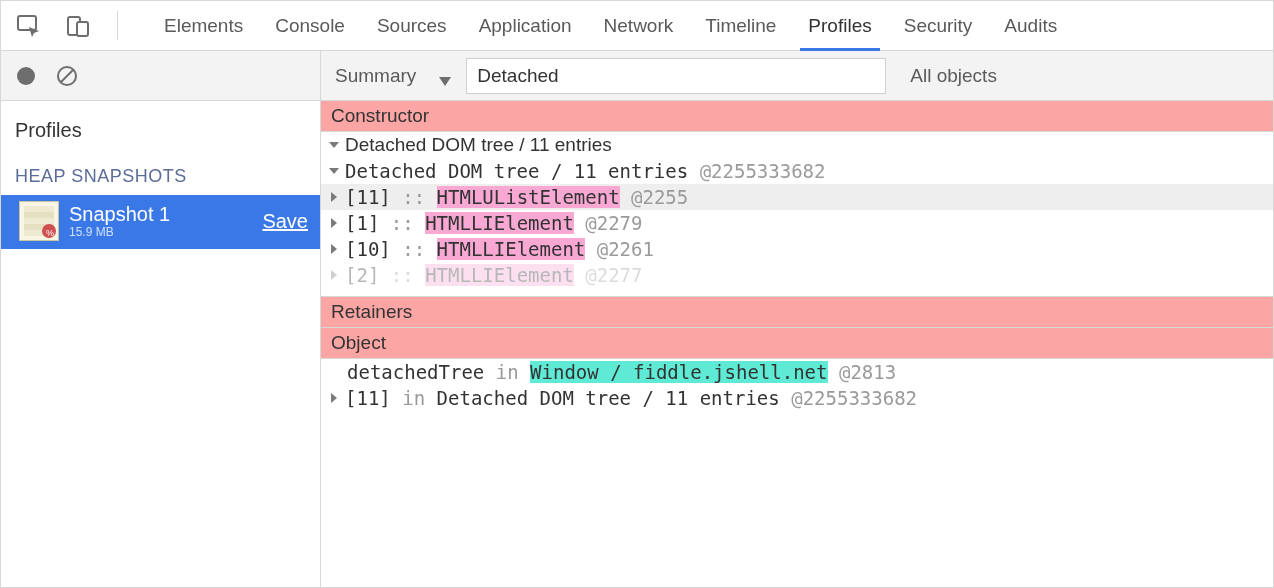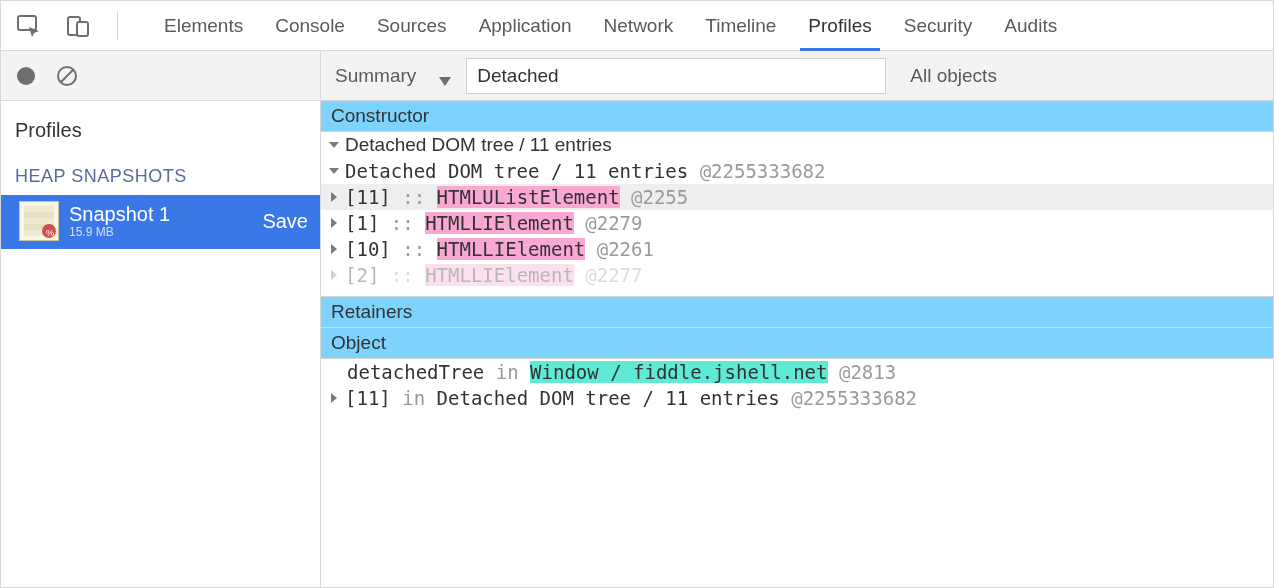--- a/index.html
+++ b/index.html
@@ -23,30 +23,30 @@
   .sb-heading { padding:18px 14px 8px 14px; font-size:20px; color:#333; }
   .sb-cat { padding:16px 14px 8px 14px; font-size:18px; color:#5b6b9a; letter-spacing:.5px; }
   .snapshot { display:flex; align-items:center; gap:10px; background:#3b78e7; color:#fff; padding:6px 12px 8px 18px; }
   .snap-icon { width:40px; height:40px; background:#faf6e6; border:1px solid #c9c3a0; position:relative; }
   .snap-icon::before { content:""; position:absolute; inset:4px; background:repeating-linear-gradient(0deg,#e7e2c4 0,#e7e2c4 6px,#d9d2ac 6px,#d9d2ac 12px); opacity:.6; }
   .snap-icon::after { content:""; position:absolute; right:2px; bottom:2px; width:14px; height:14px; background:#cf4e4e; border-radius:50%; }
   .snap-icon .pct { position:absolute; right:4px; bottom:2px; font-size:9px; color:#fff; z-index:1; }
   .snap-text { display:flex; flex-direction:column; line-height:1.15; }
   .snap-title { font-size:20px; }
   .snap-sub { font-size:12px; color:#cfe0ff; }
-  .snap-save { margin-left:auto; font-size:20px; color:#fff; }
+  .snap-save { margin-left:auto; font-size:20px; text-decoration:underline; color:#fff; }
 
   
   .main { flex:1; display:flex; flex-direction:column; min-width:0; }
   .m-toolbar { height:50px; background:#f3f3f3; border-bottom:1px solid #d8d8d8; display:flex; align-items:center; padding:0 14px; gap:14px; color:#5a5a5a; }
   .summary { display:flex; align-items:flex-end; gap:22px; }
   .filter-input { height:36px; width:420px; background:#fff; border:1px solid #d0d0d0; padding:0 10px; font-size:19px; color:#333; }
   .allobj { margin-left:10px; }
 
-  .section-head { background:#7dd3fc; border-bottom:1px solid #d8d8d8; padding:4px 10px; font-size:19px; color:#333; }
+  .section-head { background:#fca5a5; border-bottom:1px solid #d8d8d8; padding:4px 10px; font-size:19px; color:#333; }
 
   .tree { font-size:19px; overflow:hidden; }
   .tree .row { display:flex; align-items:center; padding:2px 8px 2px 10px; gap:6px; white-space:nowrap; }
   .tree .row.selected { background:#eee; }
   .mono { font-family: Menlo, Consolas, monospace; font-size:19px; }
   .tw { display:inline-block; width:0; height:0; border-left:6px solid #7a7a7a; border-top:5px solid transparent; border-bottom:5px solid transparent; margin-right:2px; }
   .tw.open { transform:rotate(90deg); }
   .indent0{padding-left:4px}.indent1{padding-left:26px}.indent2{padding-left:52px}
   .hl-red { background:#f9a8d4; }
   .hl-yellow { background:#5eead4; }

